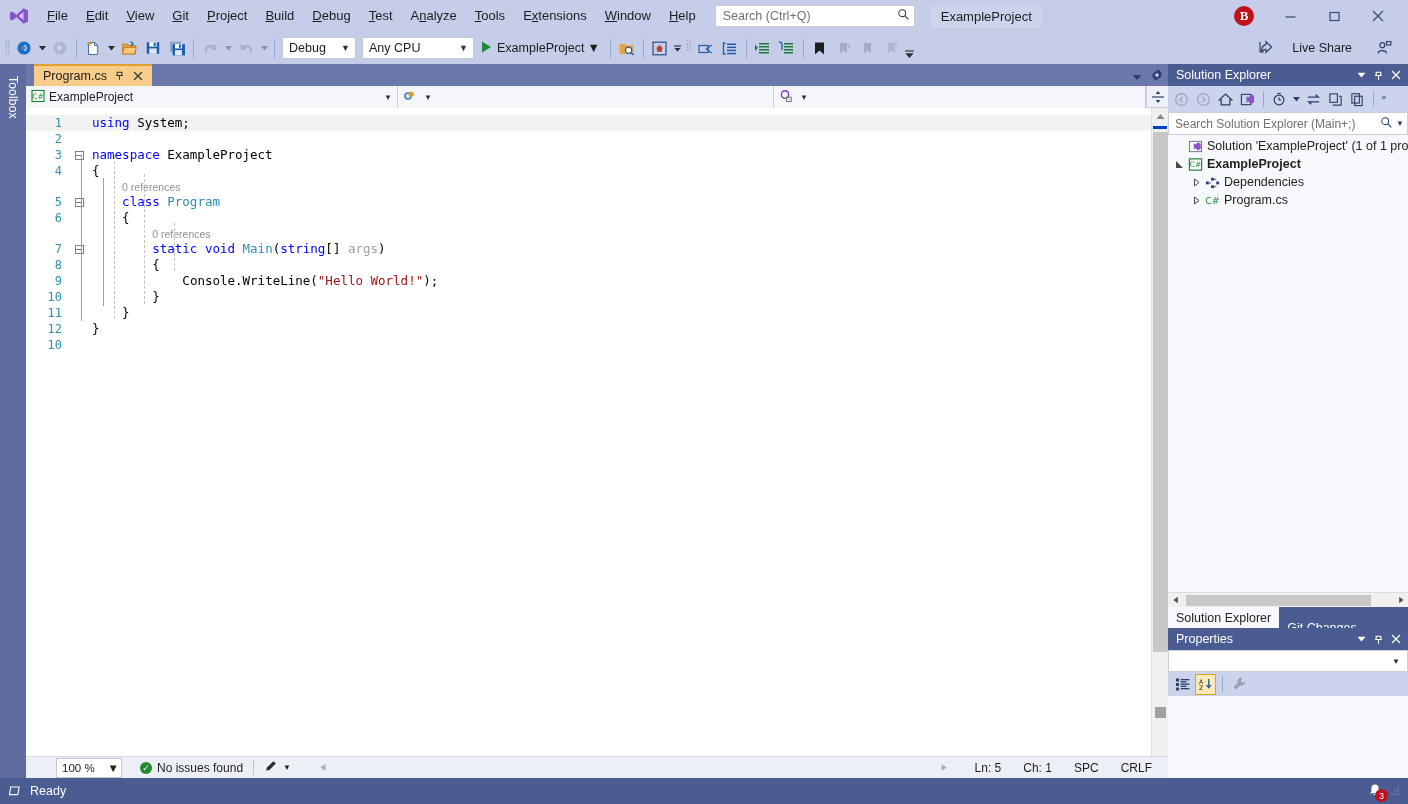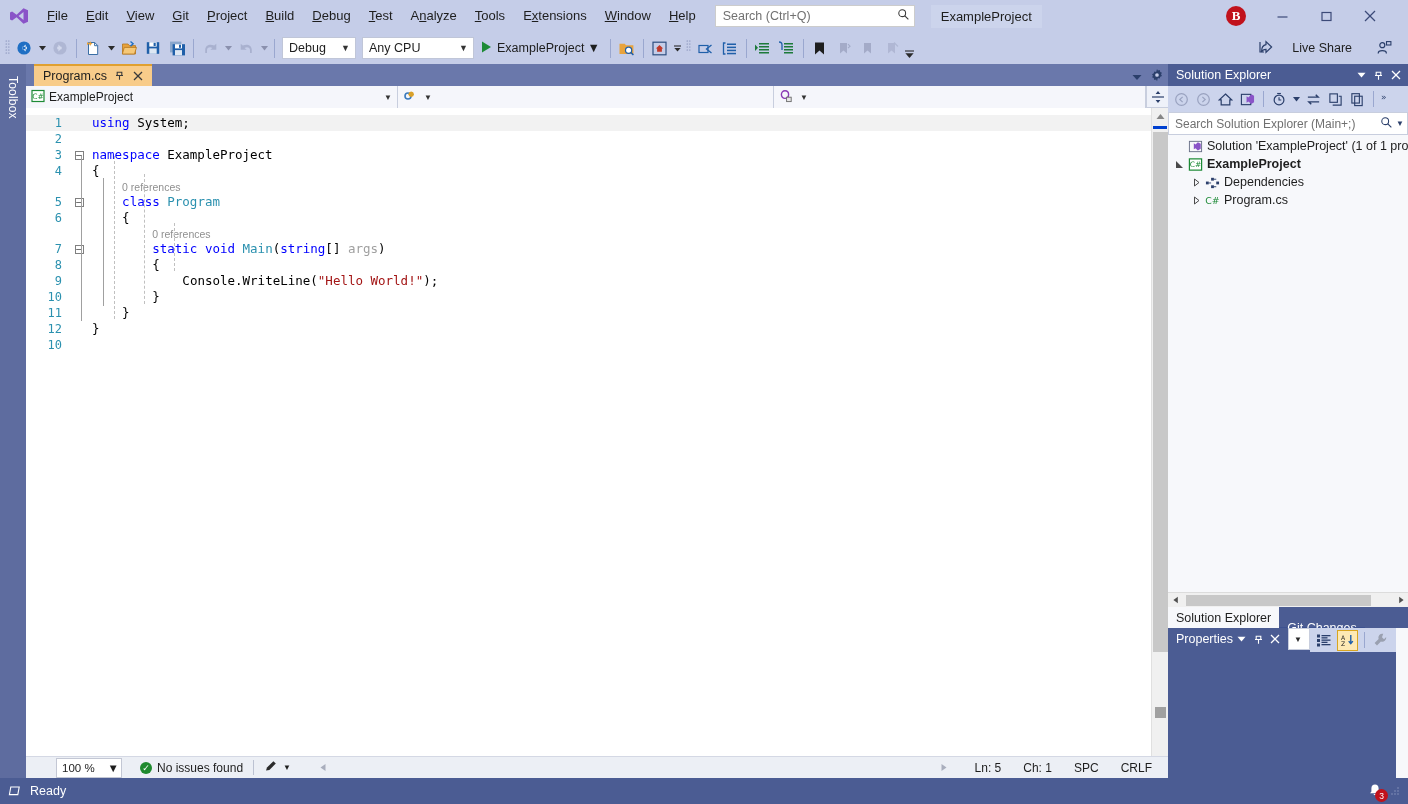--- a/index.html
+++ b/index.html
@@ -14,21 +14,21 @@
     background: #ffffff;
     -webkit-font-smoothing: antialiased;
   }
   .app { width: 1408px; height: 804px; display: flex; flex-direction: column; background:#c5cde8; }
 
   
   .titlebar {
     height: 32px; flex: 0 0 32px;
     background: #c5cde8;
     display: flex; align-items: center;
-    padding: 0 16px 0 8px;
+    padding: 0 8px 0 8px;
   }
   .vs-logo { width: 22px; height: 22px; flex:0 0 22px; display:flex; align-items:center; justify-content:center; margin-right:8px;}
   .menu { display: flex; align-items: center; height: 100%; }
   .menu-item {
     padding: 4px 9px; font-size: 13px; color: #1e1e1e; line-height: 16px;
     cursor: default; white-space: nowrap;
   }
   .menu-item u { text-decoration: underline; }
   .search-box {
     margin-left: 10px; width: 200px; height: 22px;
@@ -214,21 +214,21 @@
   .bold { font-weight: bold; }
   .hscroll { height: 15px; flex: 0 0 15px; background: #f0f0f0; display: flex; align-items: center; border-top:1px solid #dcdcdc;}
   .hs-arrow { width: 15px; height: 15px; display: flex; align-items: center; justify-content: center; font-size: 7px; color: #505050; }
   .hs-track { flex: 1 1 auto; height: 15px; position: relative; }
   .hs-thumb { position: absolute; left: 3px; top: 2px; width: 185px; height: 11px; background: #c8c8c8; }
   .dock-tabs { height: 21px; flex: 0 0 21px; background: #4b5c93; display: flex; align-items: stretch; }
   .dock-tab { display: flex; align-items: center; padding: 0 8px; font-size: 12.5px; color: #fff; }
   .dock-tab.active { background: #f7f8fb; color: #1e1e1e; }
   .dock-tab.alt { background: #3d5291; margin-top: 20px; }
 
-  .props-pane { height: 150px; flex: 0 0 150px; display: flex; flex-direction: row; }
+  .props-pane { height: 150px; flex: 0 0 150px; display: flex; flex-direction: column; }
   .props-combo { height: 22px; flex:0 0 22px; background: #fff; border:1px solid #c8cede; display:flex; align-items:center; padding: 0 3px; }
   .props-combo .pc-fill { flex:1; }
   .props-toolbar { height: 24px; flex:0 0 24px; background: #ccd4ec; display:flex; align-items:center; padding: 0 4px; gap:2px;}
   .props-body { flex: 1 1 auto; background: #f7f8fb; }
   .pt-btn.sel { background: #fde9b4; border: 1px solid #d8a520; }
 
   
   .statusbar {
     height: 26px; flex: 0 0 26px; background: #4b5c93; color: #fff;
     display: flex; align-items: center; padding: 0 6px 0 8px; font-size: 12.5px;

